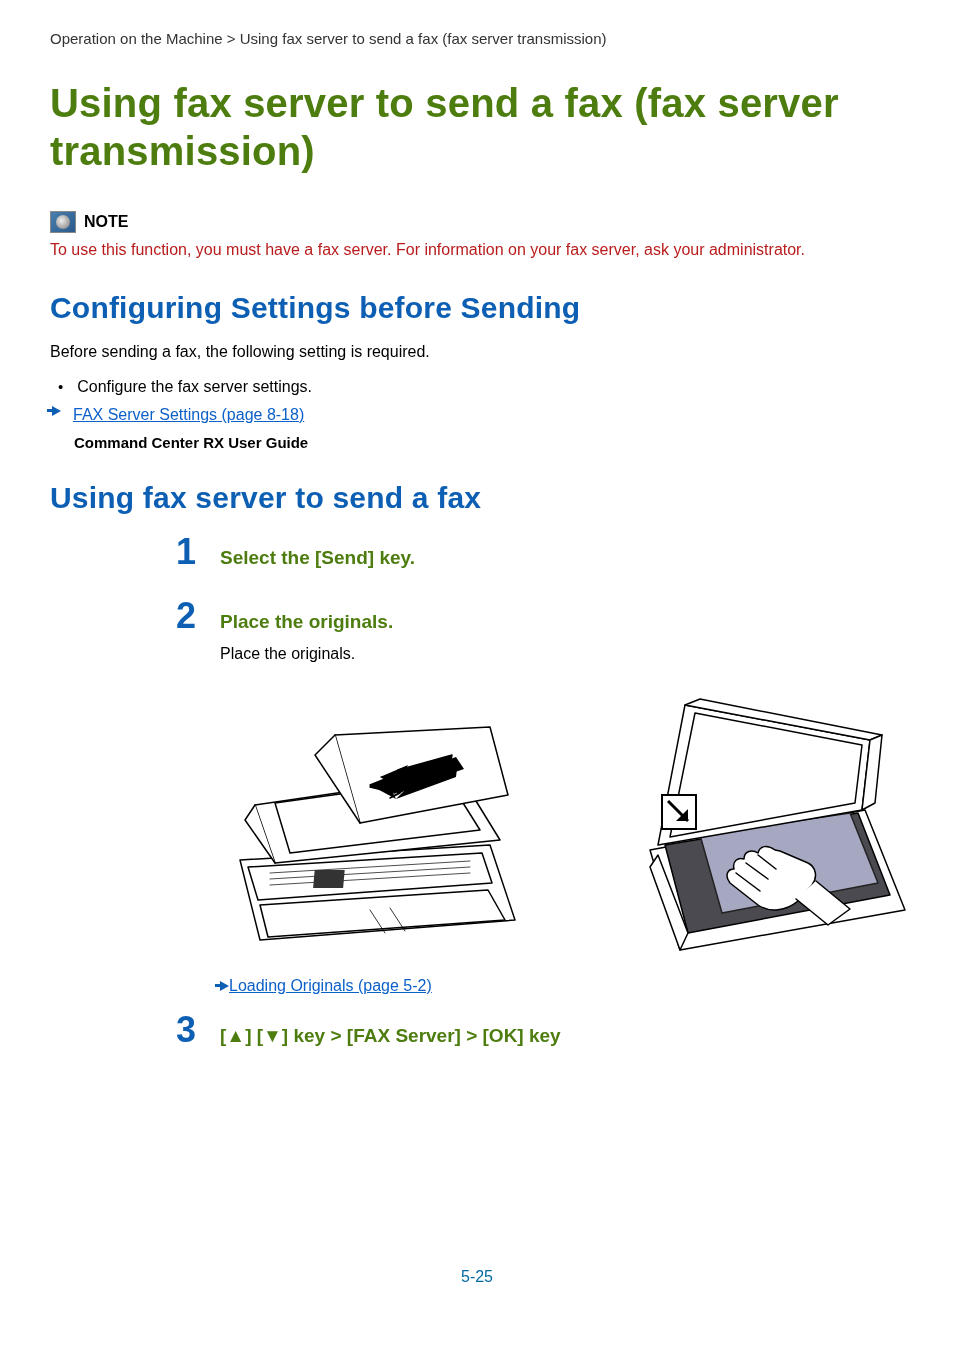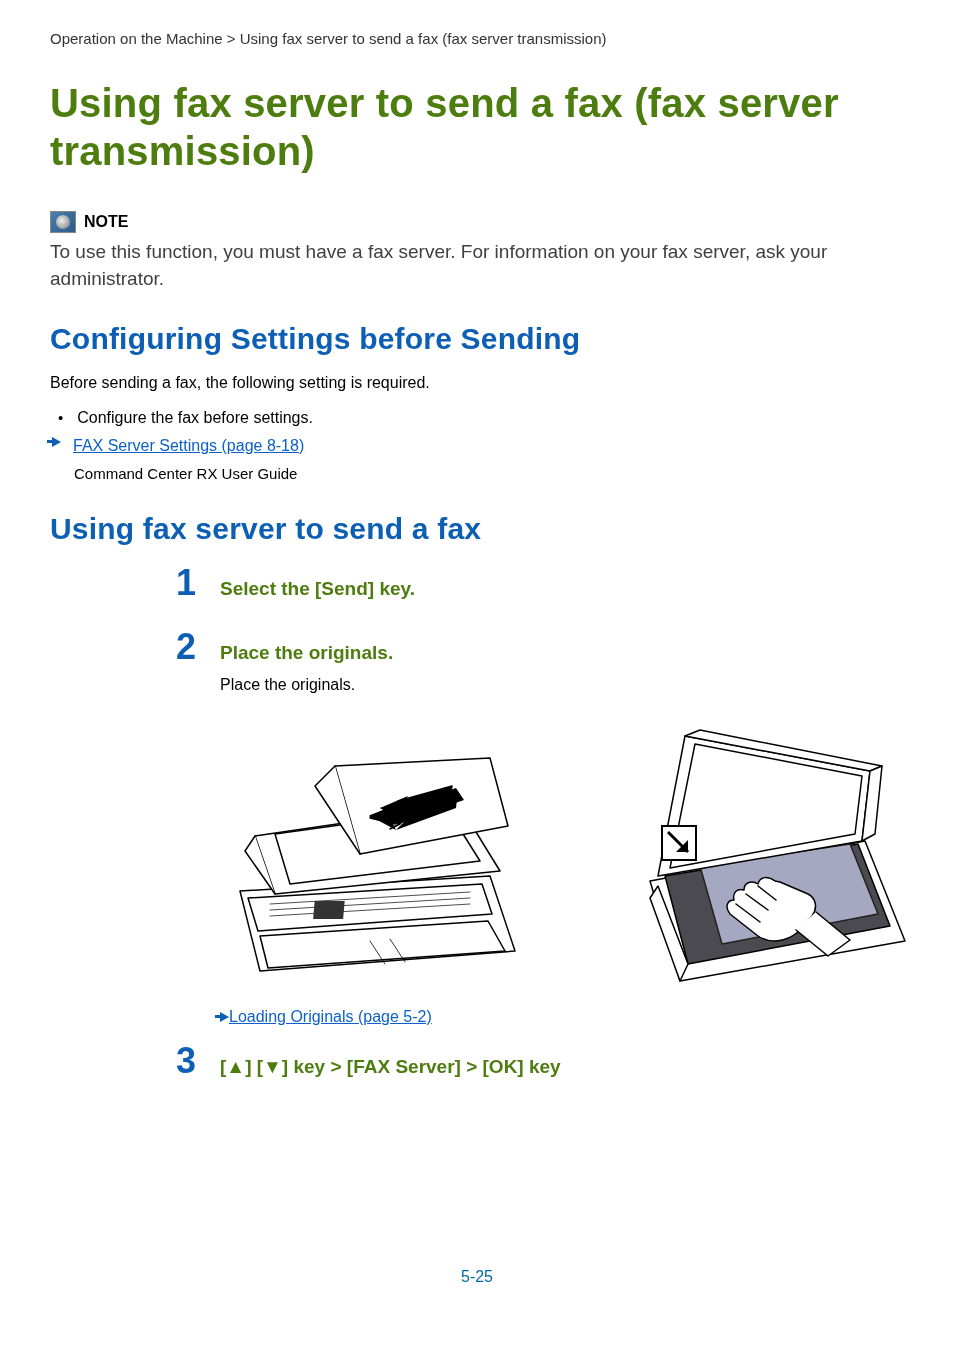--- a/index.html
+++ b/index.html
@@ -57,22 +57,22 @@
     width: 14px;
     height: 14px;
     background: radial-gradient(circle at 40% 40%, #eee 0%, #999 70%);
     border-radius: 50%;
   }
   .note-label {
     font-weight: bold;
     font-size: 16px;
   }
   .note-text {
-    font-size: 19px;
-    color: #404040;
+    font-size: 16px;
+    color: #b91c1c;
     line-height: 1.4;
   }
   .h2 {
     font-family: Arial, Helvetica, sans-serif;
     font-weight: 900;
     font-size: 30px;
     color: #0d5fb4;
     margin-top: 30px;
     margin-bottom: 16px;
     letter-spacing: 0.2px;
@@ -112,21 +112,21 @@
     height: 3px;
     background: #0d5fb4;
   }
   .link {
     color: #0b60c9;
     text-decoration: underline;
     font-size: 16px;
   }
   .bold-sub {
     font-size: 15px;
-    font-weight: normal;
+    font-weight: bold;
     margin-left: 24px;
     margin-top: 8px;
   }
   .step {
     display: flex;
     align-items: baseline;
     margin: 14px 0 10px 126px;
   }
   .step-num {
     font-family: Arial, Helvetica, sans-serif;
@@ -191,21 +191,21 @@
     </div>
     <div class="note-text">To use this function, you must have a fax server. For information on your fax server, ask your administrator.</div>
   </div>
 
   <h2 class="h2">Configuring Settings before Sending</h2>
 
   <p class="body-text">Before sending a fax, the following setting is required.</p>
 
   <div class="bullet-line">
     <span class="bullet-dot">•</span>
-    <span class="bullet-text">Configure the fax before settings.</span>
+    <span class="bullet-text">Configure the fax server settings.</span>
   </div>
 
   <div class="arrow-line">
     <span class="arrow-icon"></span>
     <a class="link">FAX Server Settings (page 8-18)</a>
   </div>
 
   <p class="bold-sub">Command Center RX User Guide</p>
 
   <h2 class="h2">Using fax server to send a fax</h2>

